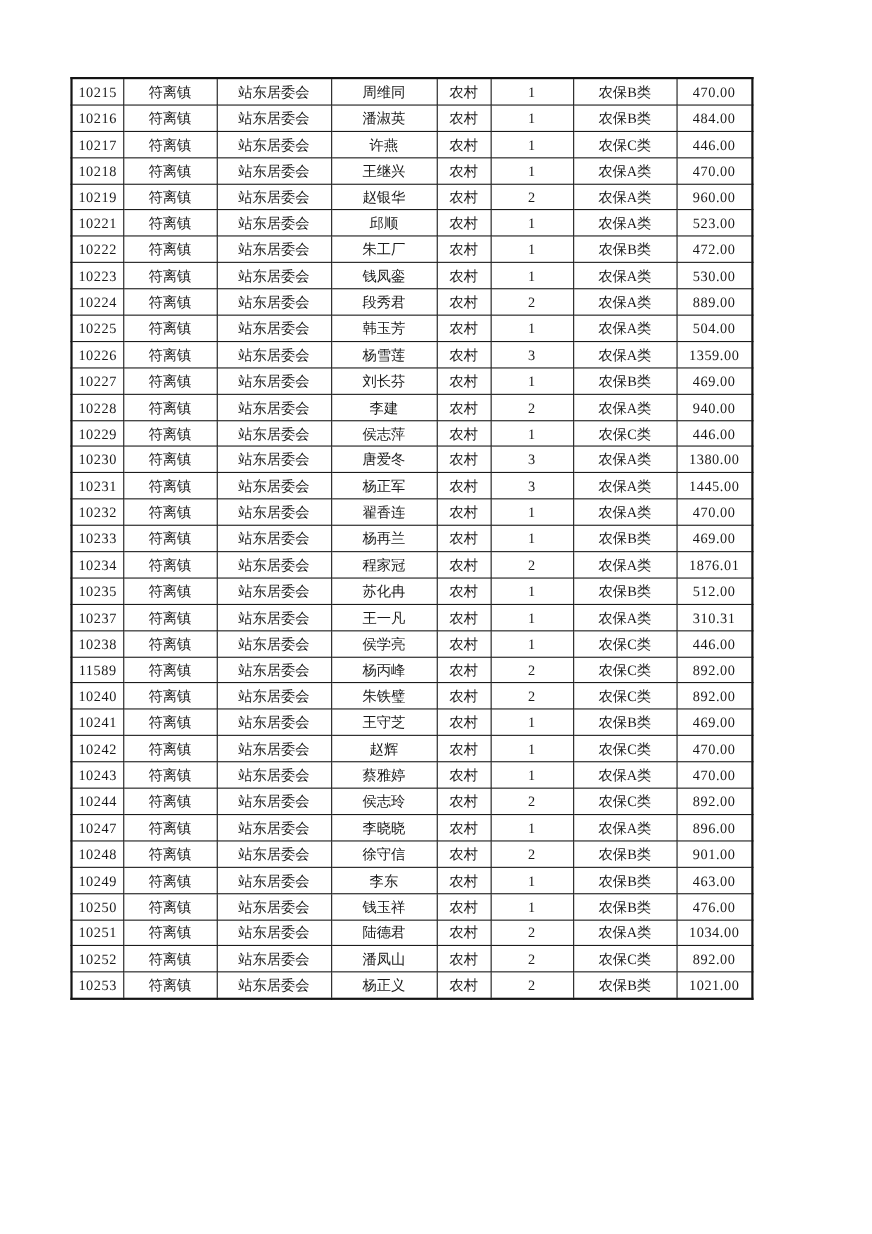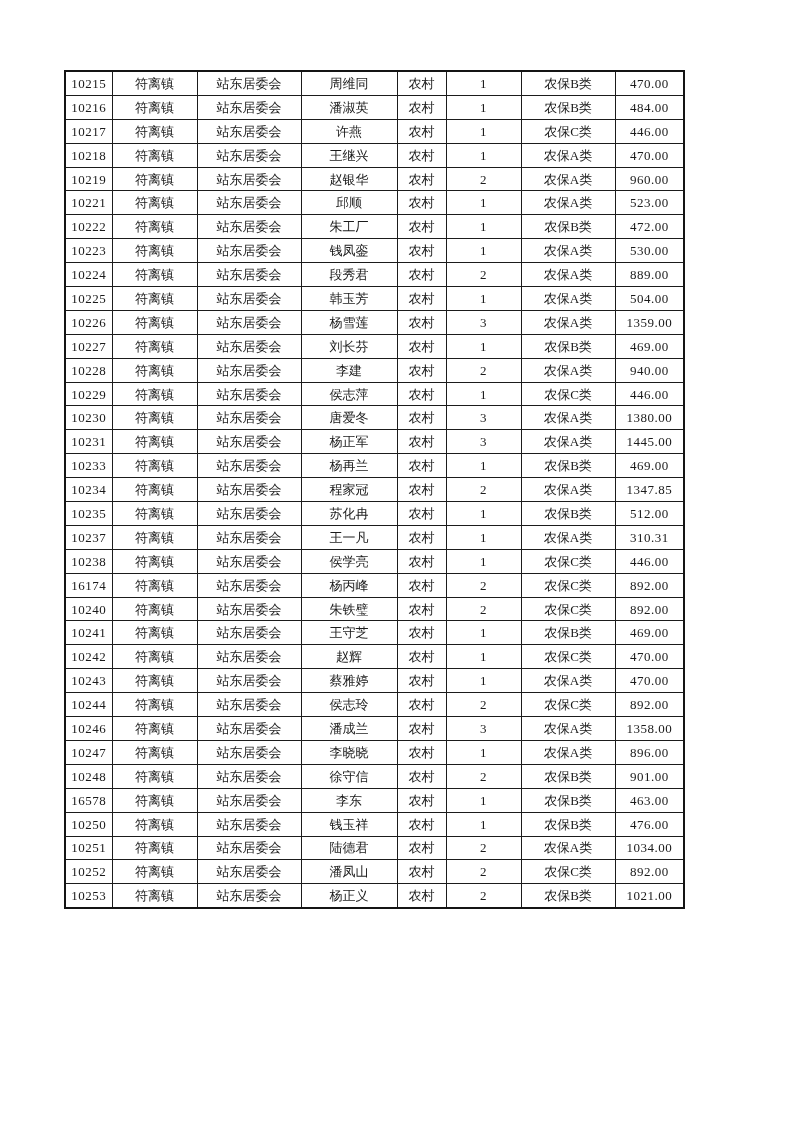--- a/index.html
+++ b/index.html
@@ -228,38 +228,48 @@
           <td class="num">10231</td>
           <td>符离镇</td>
           <td>站东居委会</td>
           <td>杨正军</td>
           <td>农村</td>
           <td class="num">3</td>
           <td>农保A类</td>
           <td class="num">1445.00</td>
         </tr>
         <tr>
+          <td class="num">10232</td>
+          <td>符离镇</td>
+          <td>站东居委会</td>
+          <td>翟香连</td>
+          <td>农村</td>
+          <td class="num">1</td>
+          <td>农保A类</td>
+          <td class="num">470.00</td>
+        </tr>
+        <tr>
           <td class="num">10233</td>
           <td>符离镇</td>
           <td>站东居委会</td>
           <td>杨再兰</td>
           <td>农村</td>
           <td class="num">1</td>
           <td>农保B类</td>
           <td class="num">469.00</td>
         </tr>
         <tr>
           <td class="num">10234</td>
           <td>符离镇</td>
           <td>站东居委会</td>
           <td>程家冠</td>
           <td>农村</td>
           <td class="num">2</td>
           <td>农保A类</td>
-          <td class="num">1347.85</td>
+          <td class="num">1876.01</td>
         </tr>
         <tr>
           <td class="num">10235</td>
           <td>符离镇</td>
           <td>站东居委会</td>
           <td>苏化冉</td>
           <td>农村</td>
           <td class="num">1</td>
           <td>农保B类</td>
           <td class="num">512.00</td>
@@ -278,21 +288,21 @@
           <td class="num">10238</td>
           <td>符离镇</td>
           <td>站东居委会</td>
           <td>侯学亮</td>
           <td>农村</td>
           <td class="num">1</td>
           <td>农保C类</td>
           <td class="num">446.00</td>
         </tr>
         <tr>
-          <td class="num">16174</td>
+          <td class="num">11589</td>
           <td>符离镇</td>
           <td>站东居委会</td>
           <td>杨丙峰</td>
           <td>农村</td>
           <td class="num">2</td>
           <td>农保C类</td>
           <td class="num">892.00</td>
         </tr>
         <tr>
           <td class="num">10240</td>
@@ -338,51 +348,41 @@
           <td class="num">10244</td>
           <td>符离镇</td>
           <td>站东居委会</td>
           <td>侯志玲</td>
           <td>农村</td>
           <td class="num">2</td>
           <td>农保C类</td>
           <td class="num">892.00</td>
         </tr>
         <tr>
-          <td class="num">10246</td>
-          <td>符离镇</td>
-          <td>站东居委会</td>
-          <td>潘成兰</td>
-          <td>农村</td>
-          <td class="num">3</td>
-          <td>农保A类</td>
-          <td class="num">1358.00</td>
-        </tr>
-        <tr>
           <td class="num">10247</td>
           <td>符离镇</td>
           <td>站东居委会</td>
           <td>李晓晓</td>
           <td>农村</td>
           <td class="num">1</td>
           <td>农保A类</td>
           <td class="num">896.00</td>
         </tr>
         <tr>
           <td class="num">10248</td>
           <td>符离镇</td>
           <td>站东居委会</td>
           <td>徐守信</td>
           <td>农村</td>
           <td class="num">2</td>
           <td>农保B类</td>
           <td class="num">901.00</td>
         </tr>
         <tr>
-          <td class="num">16578</td>
+          <td class="num">10249</td>
           <td>符离镇</td>
           <td>站东居委会</td>
           <td>李东</td>
           <td>农村</td>
           <td class="num">1</td>
           <td>农保B类</td>
           <td class="num">463.00</td>
         </tr>
         <tr>
           <td class="num">10250</td>

